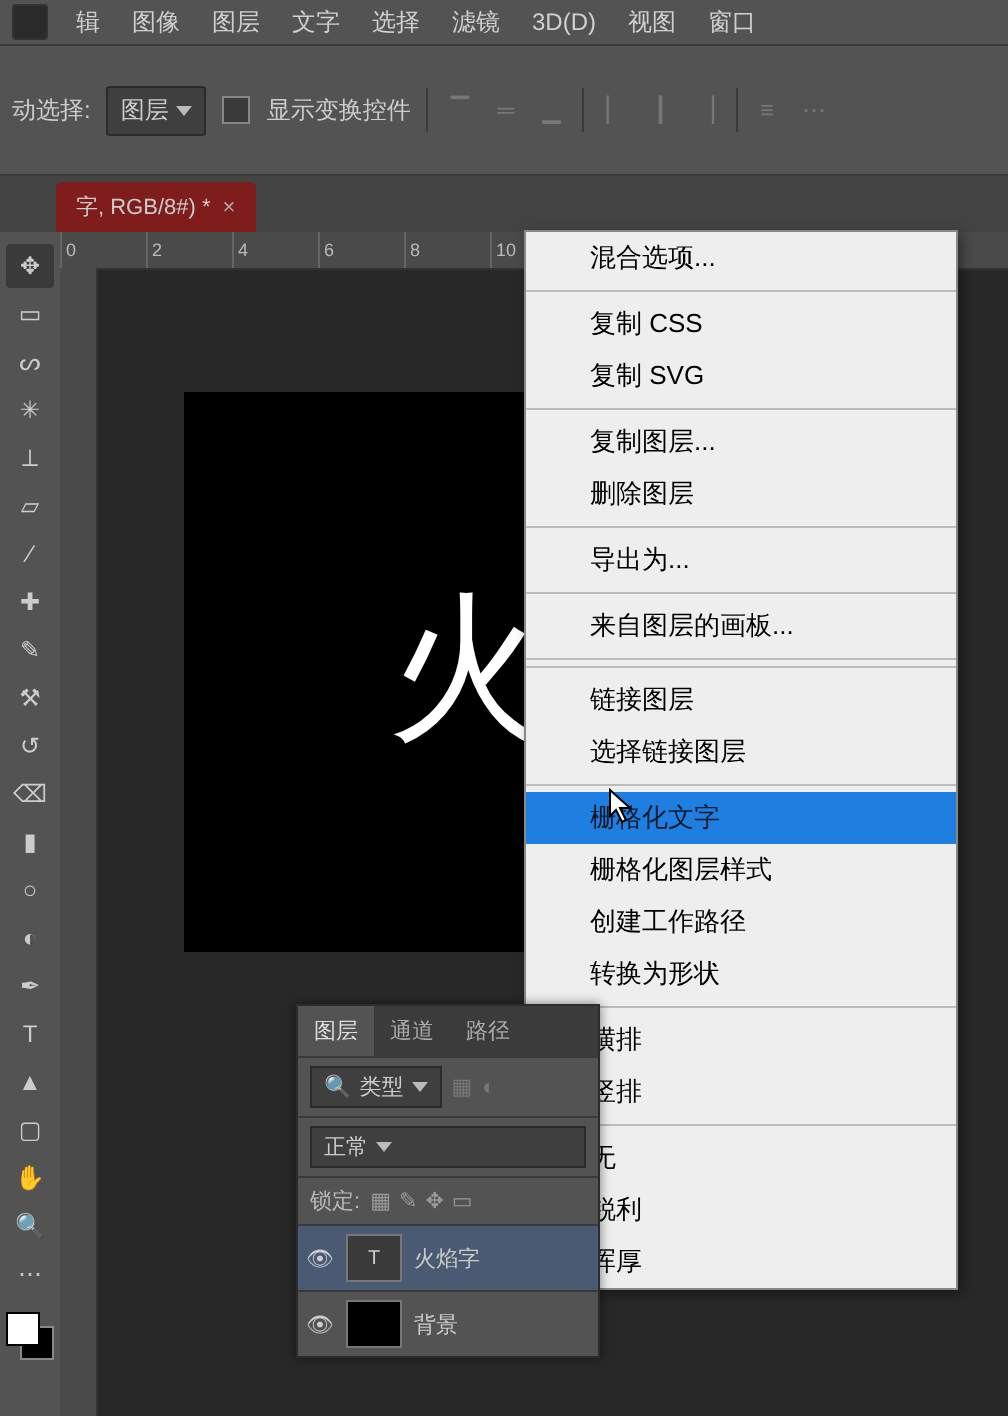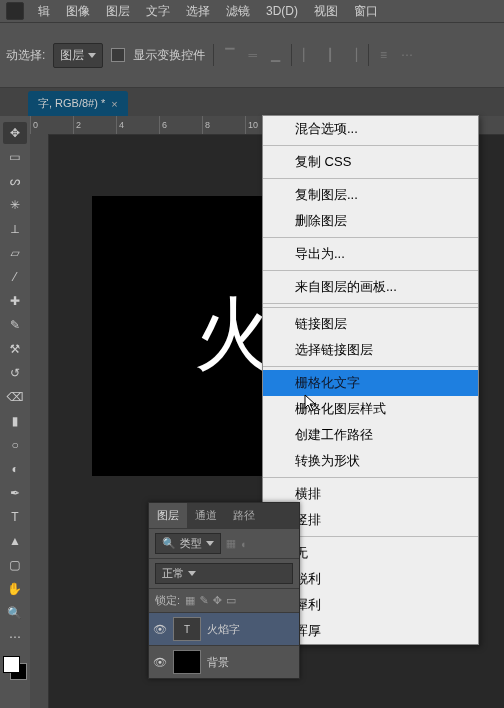--- a/index.html
+++ b/index.html
@@ -11,21 +11,21 @@
   
   .optbar{display:flex;align-items:center;background:#535353;height:36px;padding:14px 6px;gap:8px;border-top:1px solid #3a3a3a;border-bottom:1px solid #3a3a3a}
   .dropdown{display:flex;align-items:center;background:#3f3f3f;border:1px solid #2a2a2a;padding:3px 6px;border-radius:2px;gap:4px}
   .chev{width:0;height:0;border-left:4px solid transparent;border-right:4px solid transparent;border-top:5px solid #bbb}
   .checkbox{width:12px;height:12px;border:1px solid #888;background:#3a3a3a}
   .faint{color:#777}
   .optbtn{color:#777;padding:0 3px}
   .divider-v{width:1px;height:22px;background:#3a3a3a}
   
   .tabbar{background:#434343;height:28px;display:flex;align-items:flex-end;padding-left:28px}
-  .doctab{background:#0c4a6e;padding:5px 10px;border-top-left-radius:3px;border-top-right-radius:3px;display:flex;align-items:center;gap:6px;color:#ccc;font-size:11px}
+  .doctab{background:#7f1d1d;padding:5px 10px;border-top-left-radius:3px;border-top-right-radius:3px;display:flex;align-items:center;gap:6px;color:#ccc;font-size:11px}
   .tabclose{color:#aaa}
   
   .main{position:relative;height:calc(708px - 22px - 36px - 28px);display:flex;background:#282828}
   .toolbar{width:30px;background:#535353;display:flex;flex-direction:column;align-items:center;padding-top:6px;gap:2px}
   .tool{width:24px;height:22px;display:flex;align-items:center;justify-content:center;color:#ccc;border-radius:2px}
   .tool.sel{background:#3a3a3a}
   .swatches{margin-top:6px;position:relative;width:24px;height:24px}
   .swatches .fg{position:absolute;left:0;top:0;width:15px;height:15px;background:#fff;border:1px solid #000}
   .swatches .bg{position:absolute;right:0;bottom:0;width:15px;height:15px;background:#000;border:1px solid #888}
   
@@ -149,20 +149,21 @@
       <div class="canvas">
         <span class="canvas-text">火焰</span>
       </div>
     </div>
   </div>
 
   <div class="ctxmenu" id="ctxmenu">
       <div class="mi">混合选项...</div>
       <hr>
       <div class="mi">复制 CSS</div>
+      <div class="mi">复制 SVG</div>
       <hr>
       <div class="mi">复制图层...</div>
       <div class="mi">删除图层</div>
       <hr>
       <div class="mi">导出为...</div>
       <hr>
       <div class="mi">来自图层的画板...</div>
       <hr>
       <hr>
       <div class="mi">链接图层</div>
@@ -171,21 +172,20 @@
       <div class="mi hl">栅格化文字</div>
       <div class="mi">栅格化图层样式</div>
       <div class="mi">创建工作路径</div>
       <div class="mi">转换为形状</div>
       <hr>
       <div class="mi">横排</div>
       <div class="mi">竖排</div>
       <hr>
       <div class="mi">无</div>
       <div class="mi">锐利</div>
-      <div class="mi">犀利</div>
       <div class="mi">浑厚</div>
     </div>
   <svg class="cursor" viewBox="0 0 14 18">
     <path d="M1 1 L1 14 L4 11 L7 17 L9 16 L6 10 L11 10 Z" fill="#fff" stroke="#000"></path>
   </svg>
 
   <div class="layerspanel">
     <div class="panel-tabs">
       <span class="act">图层</span>
       <span>通道</span>

